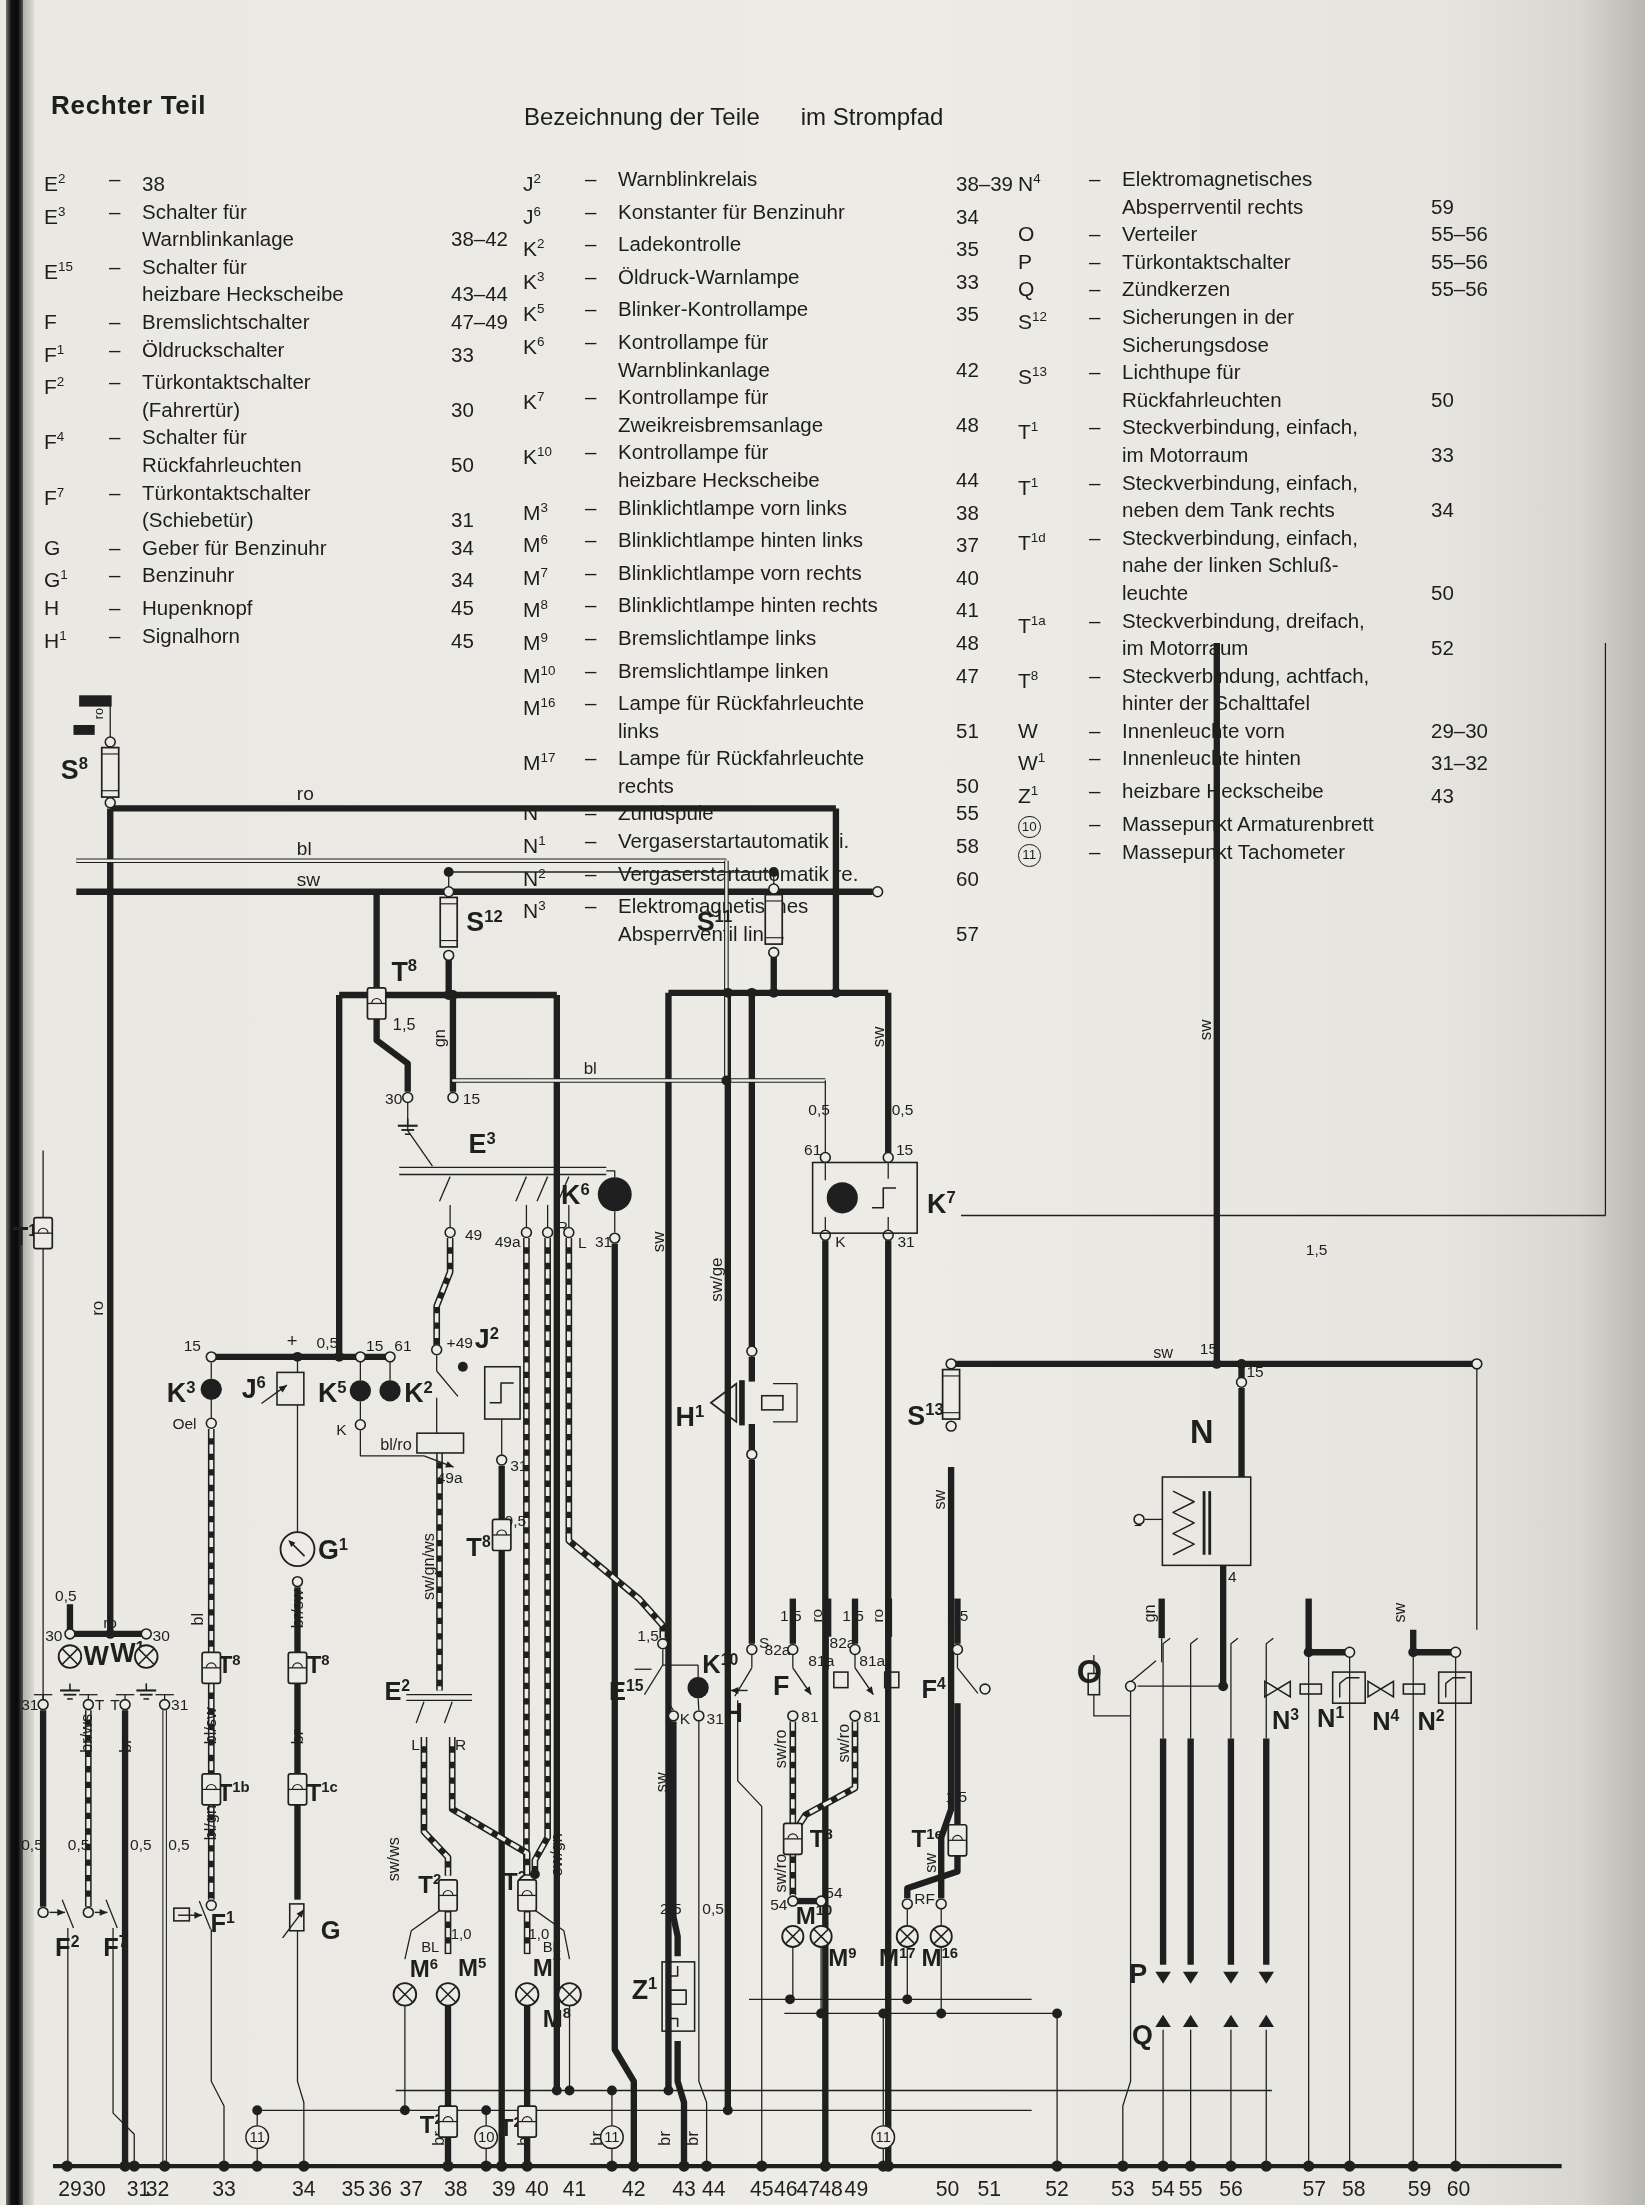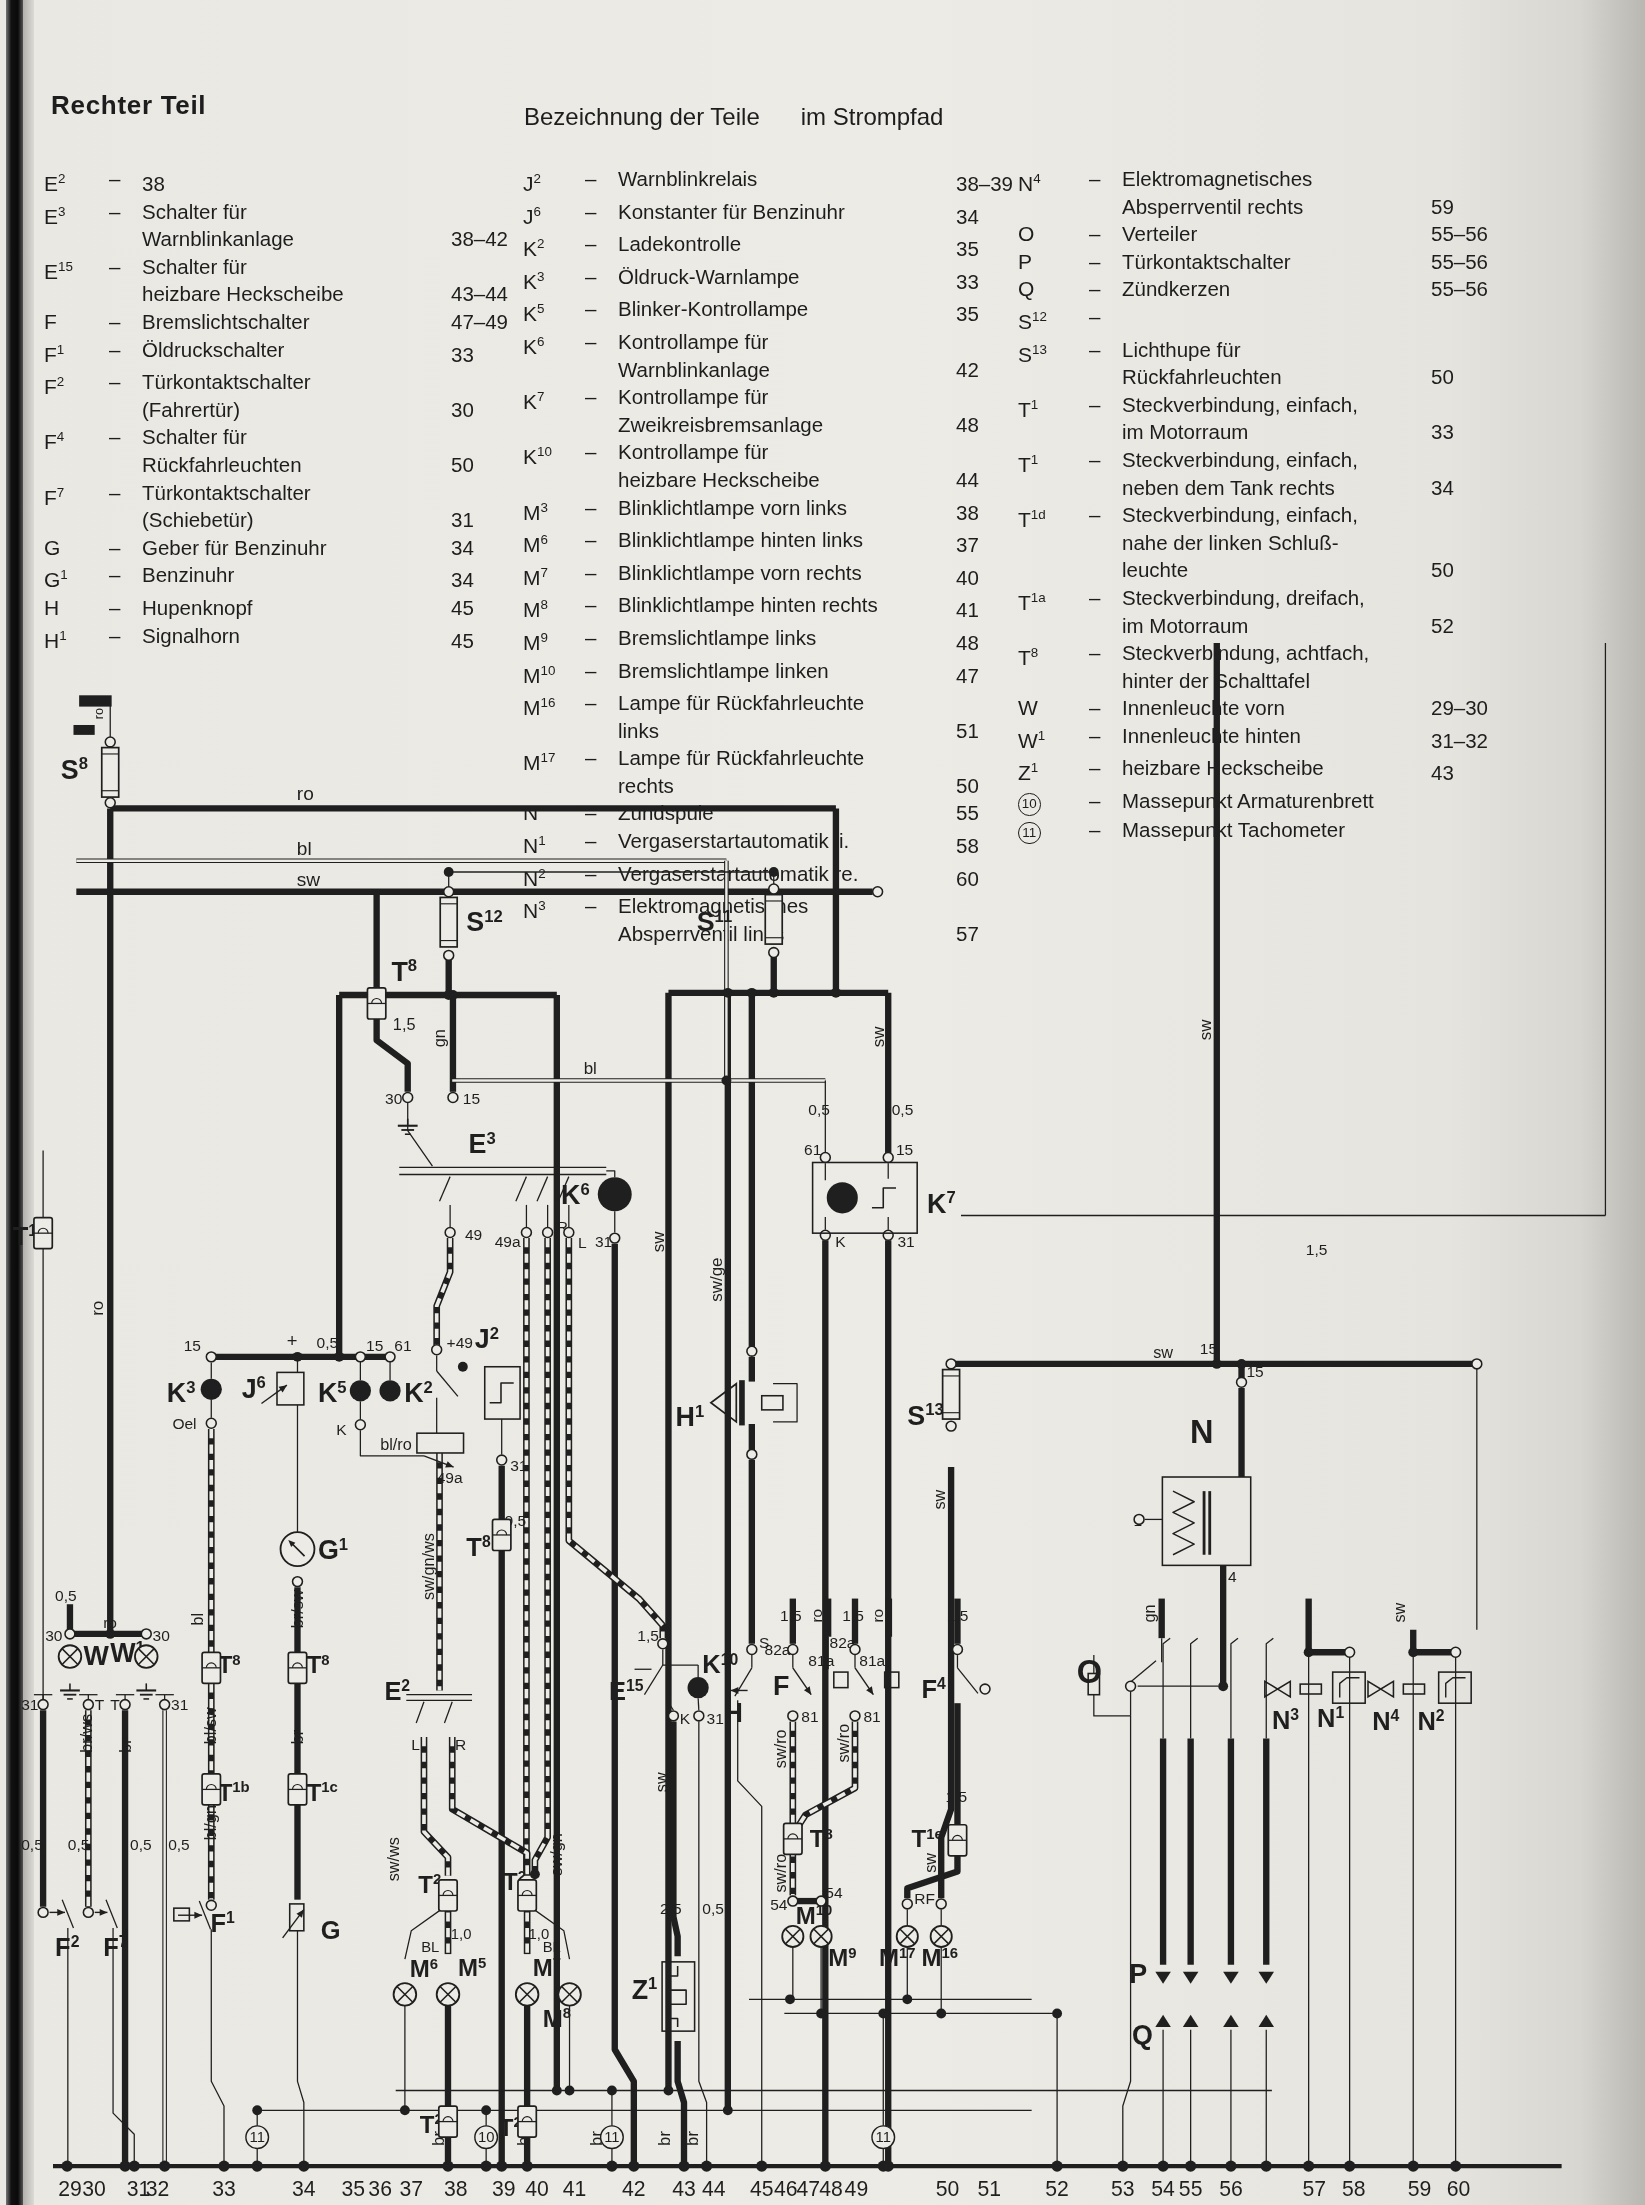--- a/index.html
+++ b/index.html
@@ -263,20 +263,22 @@
       </div>
       <div class="lrow">
         <span class="lterm">Q</span>
         <span class="ldash">–</span>
         <span class="ldesc">Zündkerzen</span>
         <span class="lpage">55–56</span>
       </div>
       <div class="lrow">
         <span class="lterm">S<sup>12</sup></span>
         <span class="ldash">–</span>
+        <span class="ldesc">Sicherungen in der
+Sicherungsdose</span>
         <span class="lpage"></span>
       </div>
       <div class="lrow">
         <span class="lterm">S<sup>13</sup></span>
         <span class="ldash">–</span>
         <span class="ldesc">Lichthupe für
 Rückfahrleuchten</span>
         <span class="lpage">50</span>
       </div>
       <div class="lrow">

